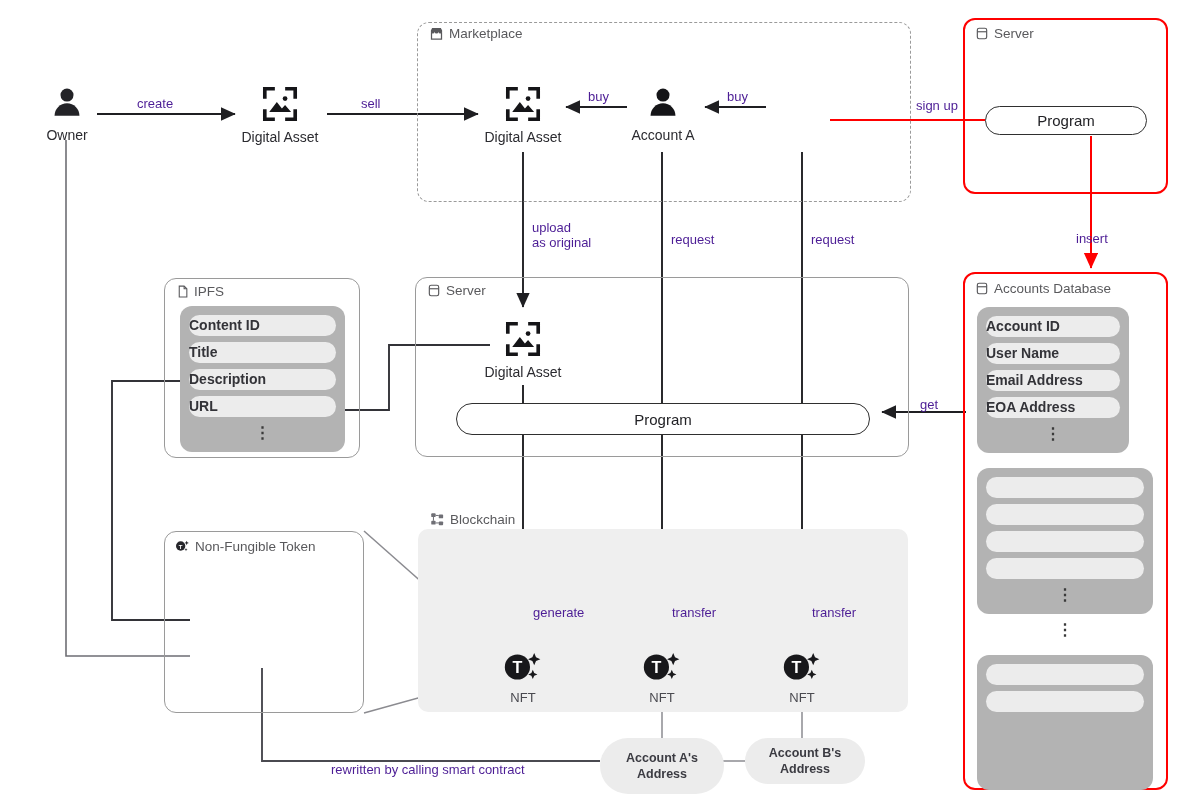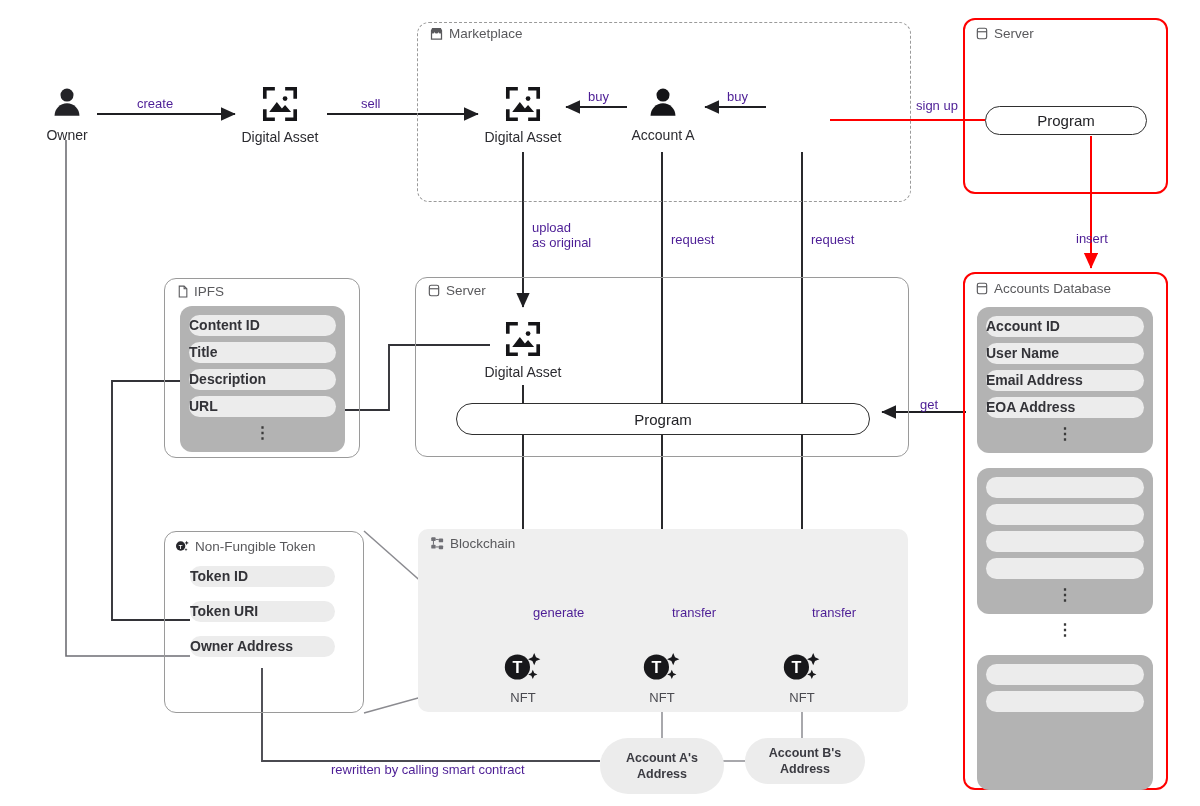--- a/index.html
+++ b/index.html
@@ -263,21 +263,21 @@
     <span class="gi">
       <svg width="14" height="15" viewBox="0 0 24 24" fill="none" stroke="#59595c" stroke-width="2">
         <rect x="4" y="3" width="16" height="18" rx="3"></rect>
         <path d="M4 9 H20"></path>
       </svg>
     </span>
     <span>Accounts Database</span>
   </div>
 
   <div class="group-box group-fill" style="left:418px; top:529px; width:490px; height:183px;"></div>
-  <div class="group-label" style="left:430px; top:536px;">
+  <div class="group-label" style="left:430px; top:512px;">
     <span class="gi">
       <svg width="15" height="15" viewBox="0 0 24 24" fill="#6f6f75">
         <rect x="2" y="2" width="7" height="6" rx="1.4"></rect>
         <rect x="14" y="4" width="7" height="6" rx="1.4"></rect>
         <rect x="2" y="14" width="7" height="6" rx="1.4"></rect>
         <rect x="14" y="15" width="7" height="6" rx="1.4"></rect>
         <path d="M9 5.5 H14 M5.5 8 V14 M9 17.5 H14" stroke="#6f6f75" stroke-width="1.6" fill="none"></path>
       </svg>
     </span>
     <span>Blockchain</span>
@@ -299,21 +299,21 @@
   <div class="stack" style="left:180px; top:306px; width:165px;">
     <div class="pill">Content ID</div>
     <div class="pill">Title</div>
     <div class="pill">Description</div>
     <div class="pill">URL</div>
     <div class="vdots">
         <span>⋮</span>
       </div>
   </div>
 
-  <div class="stack" style="left:977px; top:307px; width:176px;">
+  <div class="stack" style="left:977px; top:307px; width:152px;">
     <div class="pill">Account ID</div>
     <div class="pill">User Name</div>
     <div class="pill">Email Address</div>
     <div class="pill">EOA Address</div>
     <div class="vdots">
         <span>⋮</span>
       </div>
   </div>
 
   <div class="stack" style="left:977px; top:468px; width:176px;">
@@ -326,25 +326,20 @@
       </div>
   </div>
 
   <div class="abs" style="left:977px; top:620px; width:176px; text-align:center; font-size:16px; font-weight:bold; color:#3a3a3a;">⋮</div>
 
   <div class="stack" style="left:977px; top:655px; width:176px; height:135px; overflow:hidden;">
     <div class="pill blank"></div>
     <div class="pill blank"></div>
   </div>
 
-  <div class="stack nofill" style="left:190px; top:566px; width:145px;">
-    <div class="pill">Token ID</div>
-    <div class="pill">Token URI</div>
-    <div class="pill">Owner Address</div>
-  </div>
 
   <div class="capsule" style="left:985px; top:106px; width:162px; height:29px;">Program</div>
 
   <div class="capsule" style="left:456px; top:403px; width:414px; height:32px;">Program</div>
 
 
   <div class="addr" style="left:600px; top:738px; width:124px; height:56px;">
     <div>Account A's</div>
     <div>Address</div>
   </div>

